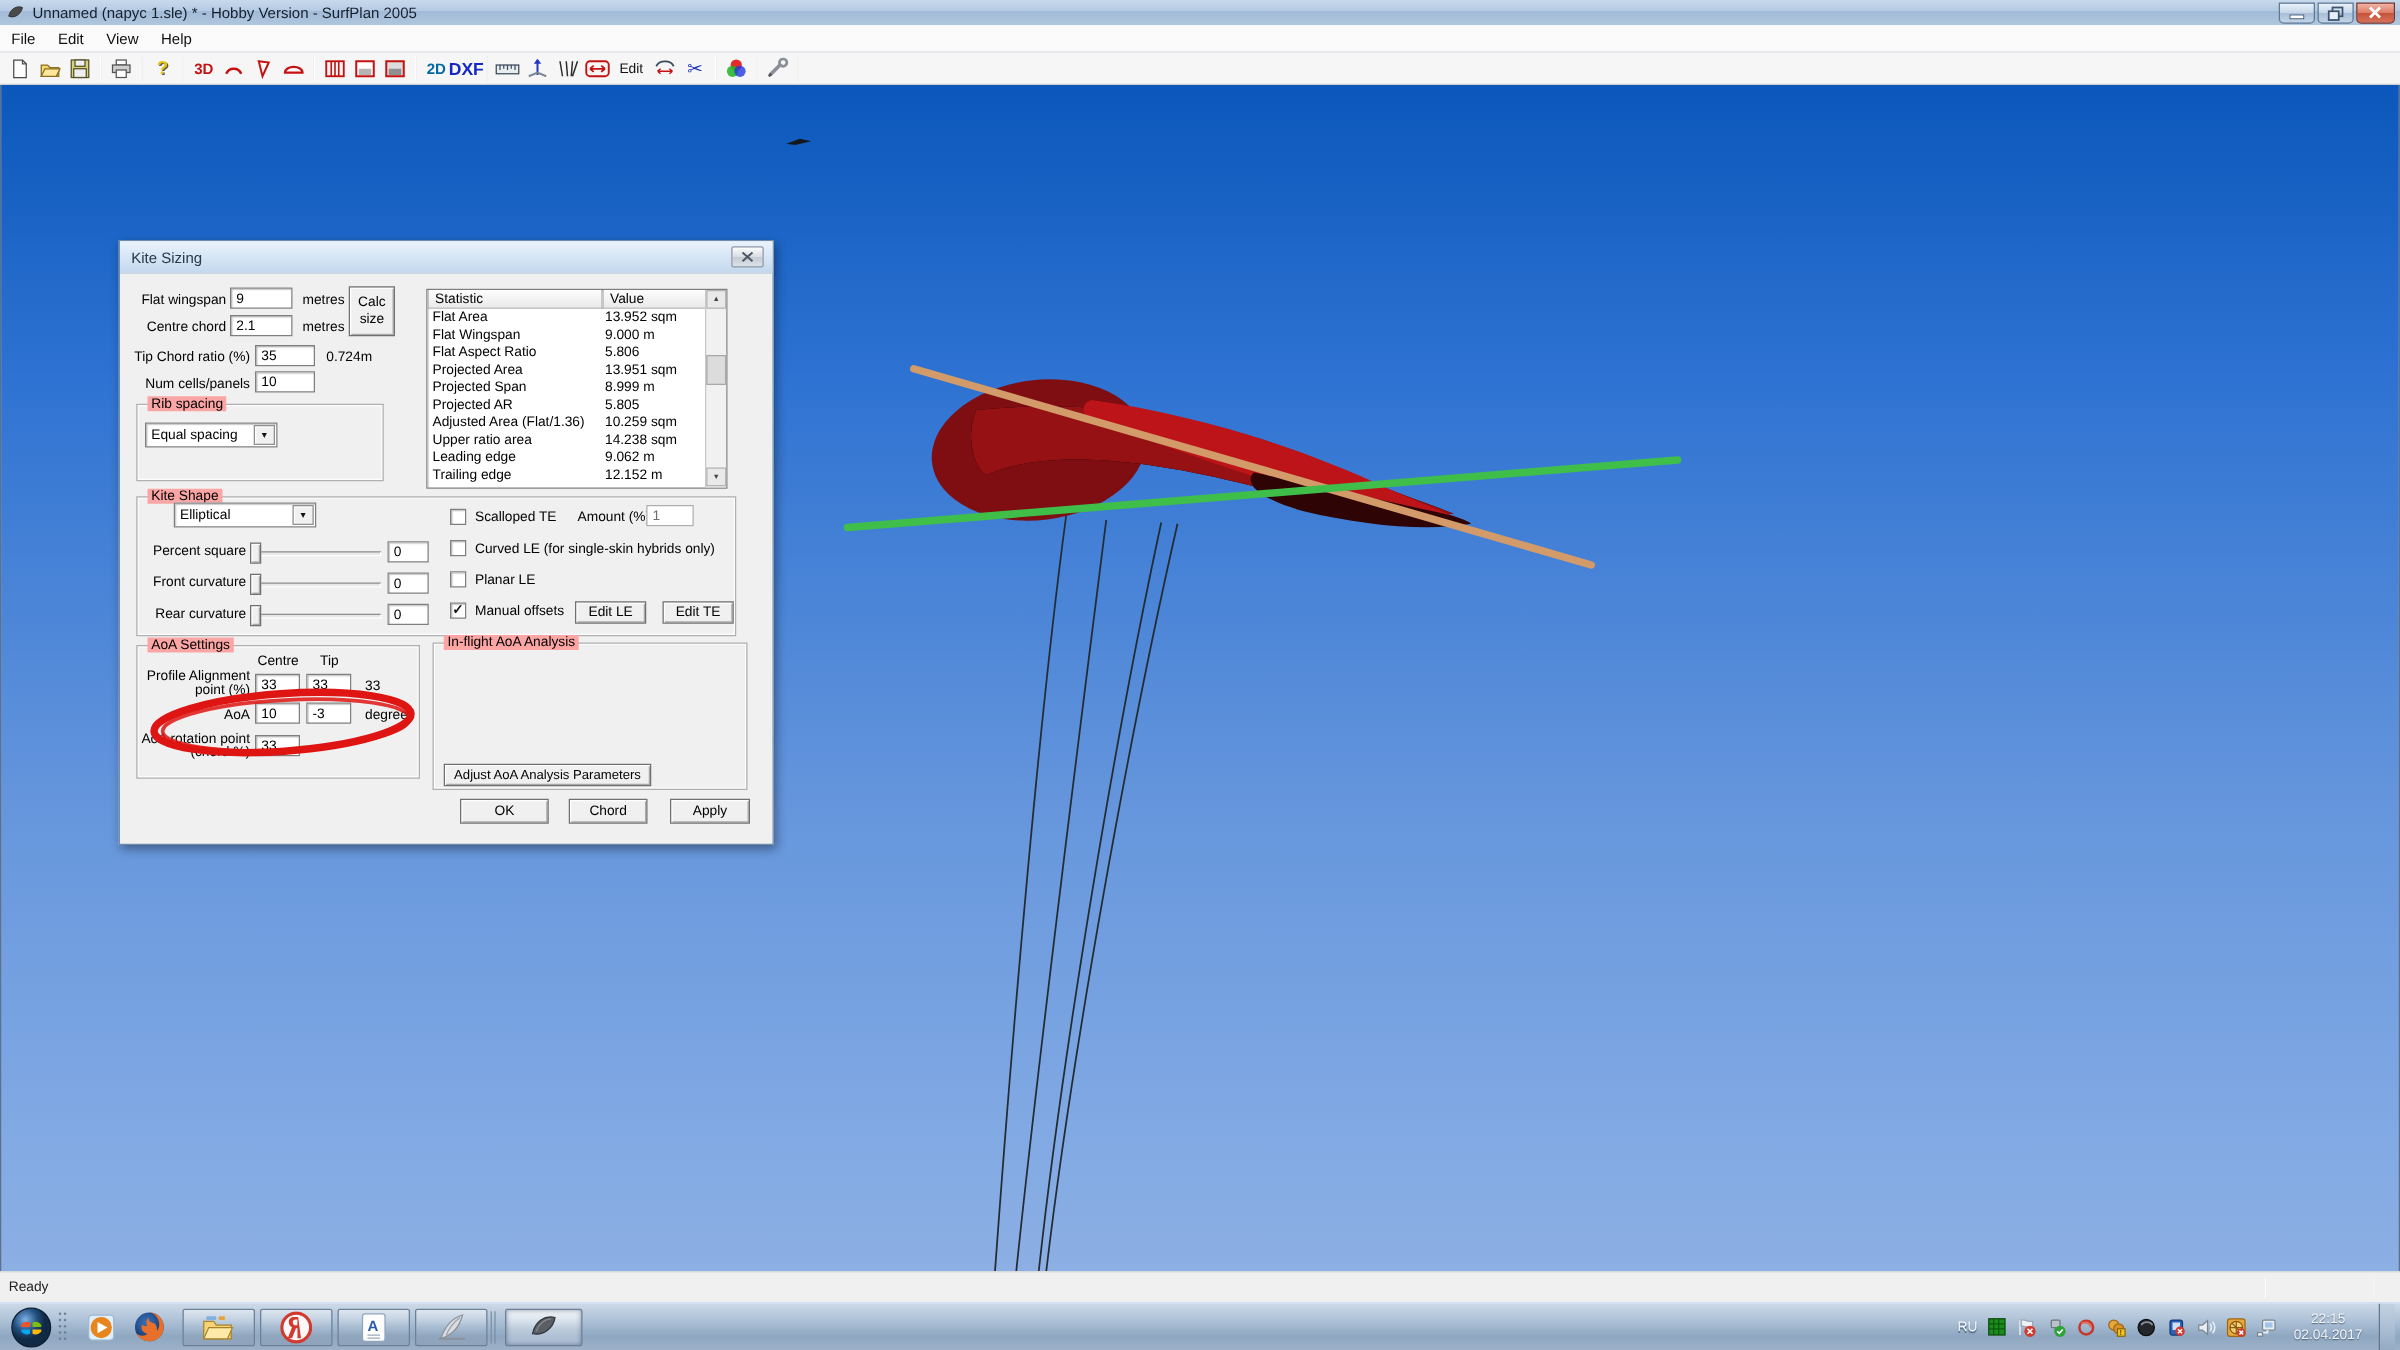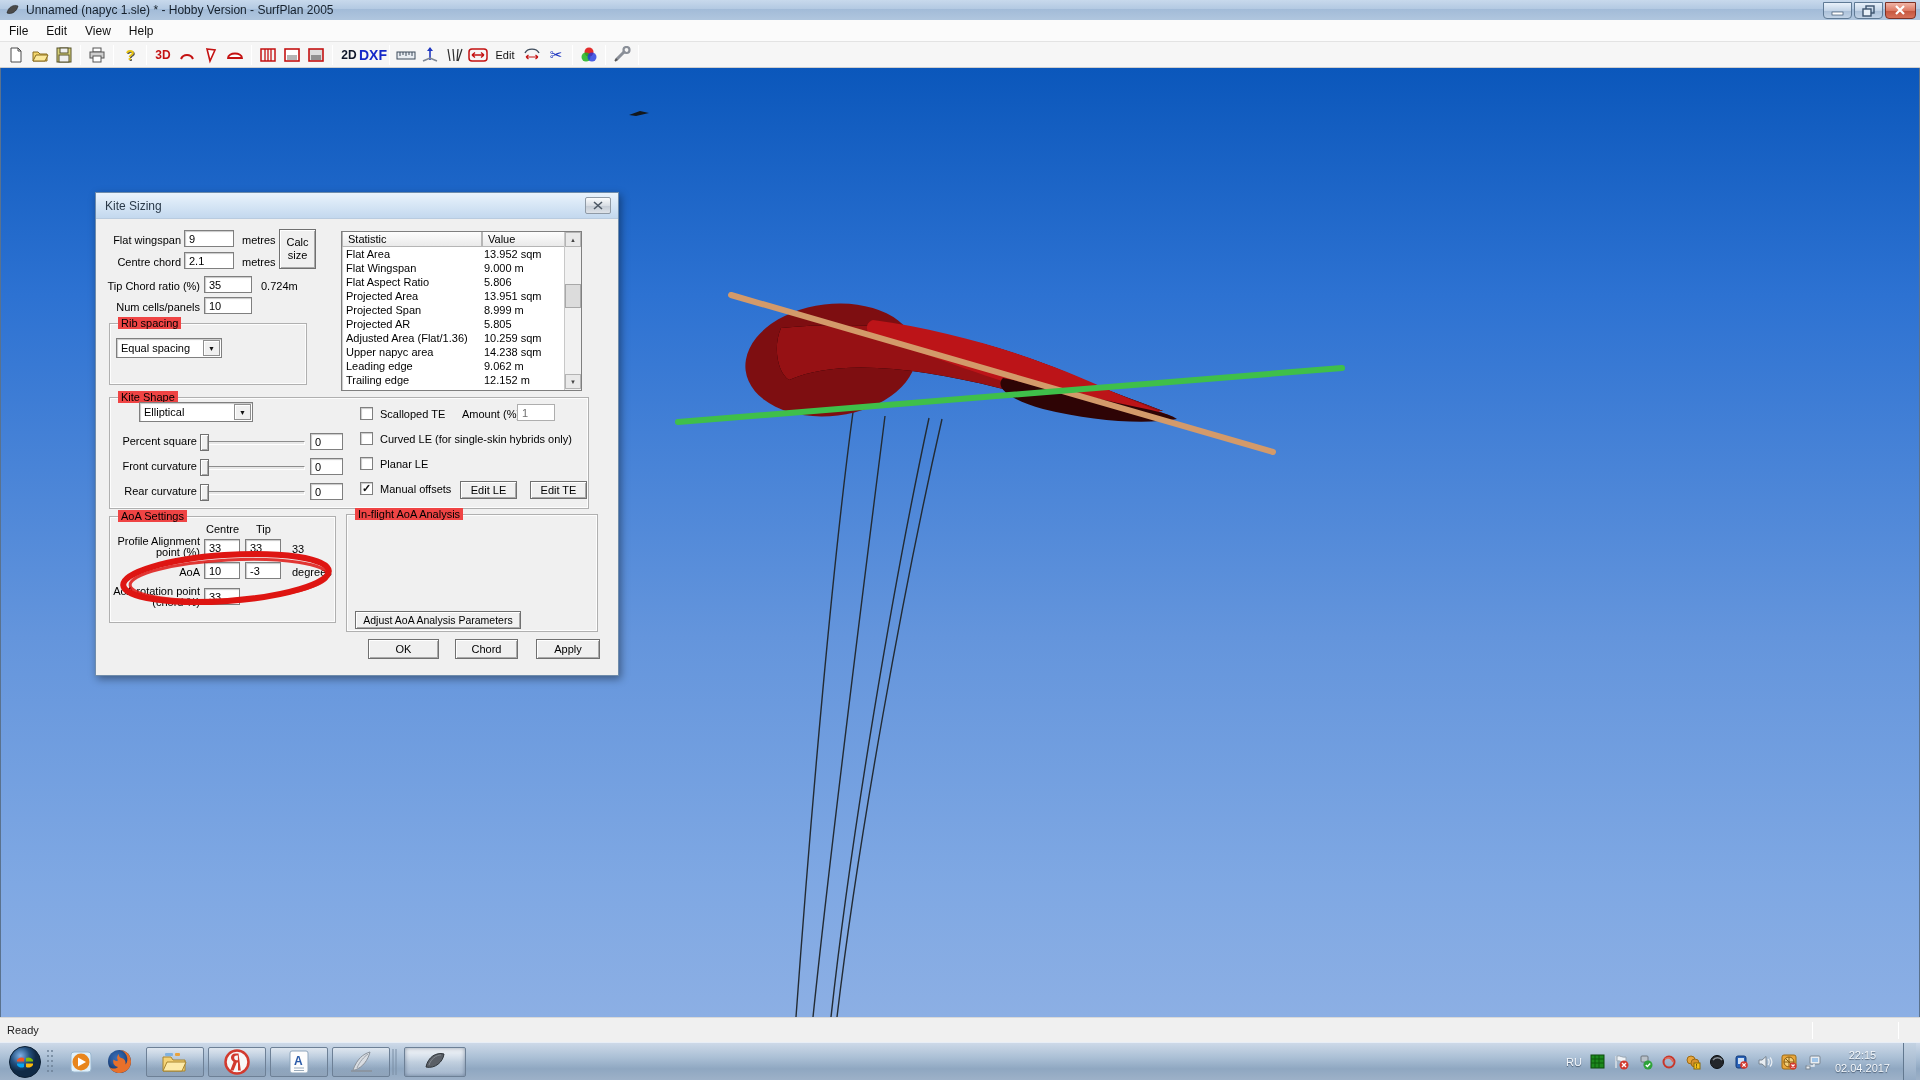--- a/index.html
+++ b/index.html
@@ -52,21 +52,21 @@
   #dlg .dtitle span{margin-left:9px;font-size:12px;color:#2b3a49;}
   .dclose{position:absolute;right:7px;top:4px;width:26px;height:17px;border:1px solid #8f9aa6;border-radius:2px;
     background:linear-gradient(180deg,#fbfcfd,#d9dee4 50%,#c4cbd4 51%,#dde2e8 100%);display:flex;align-items:center;justify-content:center;}
   .lbl{position:absolute;white-space:nowrap;}
   .rlbl{position:absolute;text-align:right;}
   .fld{position:absolute;background:#fff;border:1px solid #7f7f7f;box-shadow:inset 1px 1px 1px rgba(0,0,0,.22);padding:2px 3px 0 4px;height:17px;font-size:11px;}
   .fld.dis{border-color:#aeaeae;color:#6e6e6e;box-shadow:none;}
   .btnc{position:absolute;background:#f0f0f0;border:1px solid #707070;box-shadow:inset 1px 1px 0 #ffffff, inset -1px -1px 0 #a9a9a9;
     display:flex;align-items:center;justify-content:center;text-align:center;font-size:11px;}
   .grp{position:absolute;border:1px solid #b0b0b0;box-shadow:inset 0 0 0 1px #fdfdfd;}
-  .grplbl{position:absolute;top:-7px;left:8px;background:#ef4444;padding:0 3px;white-space:nowrap;}
+  .grplbl{position:absolute;top:-7px;left:8px;background:#fca5a5;padding:0 3px;white-space:nowrap;}
   .dd{position:absolute;height:20px;background:#fff;border:1px solid #7f7f7f;box-shadow:inset 1px 1px 1px rgba(0,0,0,.22);}
   .dd .val{position:absolute;left:4px;top:3px;}
   .dd .ddbtn{position:absolute;right:1px;top:1px;bottom:1px;width:17px;background:#f0f0f0;border:1px solid #8f8f8f;
     box-shadow:inset 1px 1px 0 #fff;display:flex;align-items:center;justify-content:center;font-size:7px;color:#111;}
   .cb{position:absolute;width:13px;height:13px;background:#fff;border:1px solid #7f7f7f;box-shadow:inset 1px 1px 1px rgba(0,0,0,.22);
     display:flex;align-items:center;justify-content:center;font-size:11px;font-weight:bold;color:#111;line-height:11px;}
   .slider-track{position:absolute;height:4px;background:#e8e8e8;border:1px solid #8d8d8d;border-bottom-color:#fff;border-right-color:#fff;}
   .slider-thumb{position:absolute;width:9px;height:17px;background:#f0f0f0;border:1px solid #707070;box-shadow:inset 1px 1px 0 #fff, inset -1px -1px 0 #a9a9a9;}
   
   #stats{position:absolute;left:245px;top:38px;width:241px;height:160px;background:#fff;border:1px solid #7f7f7f;box-shadow:inset 1px 1px 1px rgba(0,0,0,.22);overflow:hidden;}
@@ -182,21 +182,21 @@
         </svg>
       </span>
     <span class="tbi">
         <svg width="18" height="18">
           <rect x="2" y="3" width="14" height="12" fill="#dcdcdc" stroke="#c41212" stroke-width="1.6"></rect>
           <rect x="4" y="9" width="10" height="5" fill="#8f8f8f"></rect>
         </svg>
       </span>
     <span class="tbsep"></span>
     <span class="tbi">
-        <span class="tbtxt" style="color:#0f172a;">2D</span>
+        <span class="tbtxt" style="color:#0369a1;">2D</span>
       </span>
     <span class="tbi">
         <span class="tbtxt" style="color:#1428c8;font-size:14px;">DXF</span>
       </span>
     <span class="tbsep"></span>
     <span class="tbi">
         <svg width="20" height="18">
           <rect x="1" y="6" width="18" height="7" fill="#e9edf2" stroke="#3c4a5a"></rect>
           <path d="M4,6 v4 M7,6 v3 M10,6 v4 M13,6 v3 M16,6 v4" stroke="#3c4a5a"></path>
         </svg>
@@ -332,21 +332,21 @@
         </div>
       <div class="srow" style="top:86px;">
           <span class="c1">Projected AR</span>
           <span class="c2">5.805</span>
         </div>
       <div class="srow" style="top:100px;">
           <span class="c1">Adjusted Area (Flat/1.36)</span>
           <span class="c2">10.259 sqm</span>
         </div>
       <div class="srow" style="top:114px;">
-          <span class="c1">Upper napyc area</span>
+          <span class="c1">Upper ratio area</span>
           <span class="c2">14.238 sqm</span>
         </div>
       <div class="srow" style="top:128px;">
           <span class="c1">Leading edge</span>
           <span class="c2">9.062 m</span>
         </div>
       <div class="srow" style="top:142px;">
           <span class="c1">Trailing edge</span>
           <span class="c2">12.152 m</span>
         </div>

